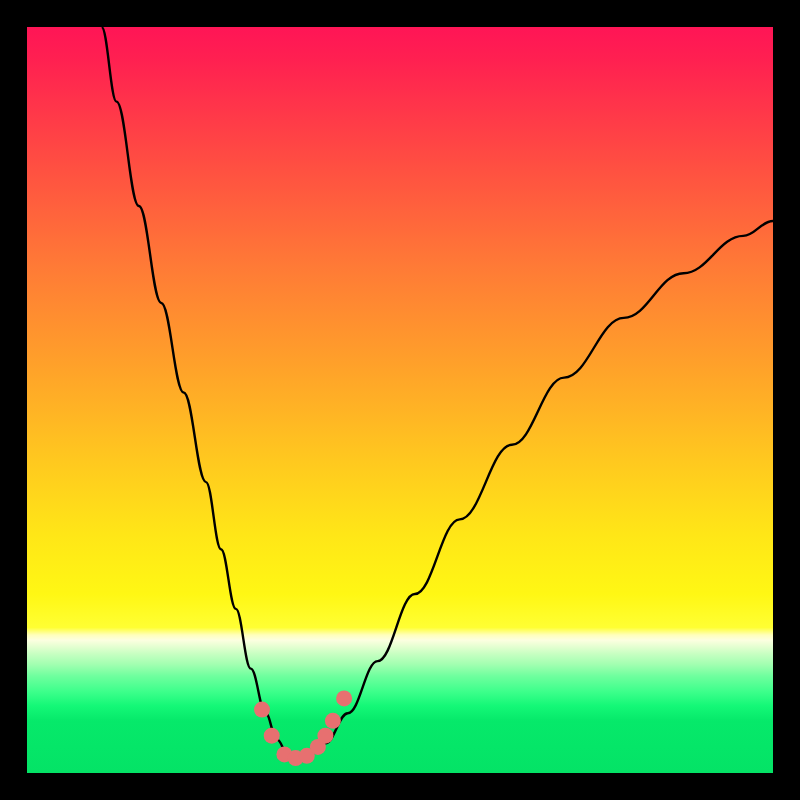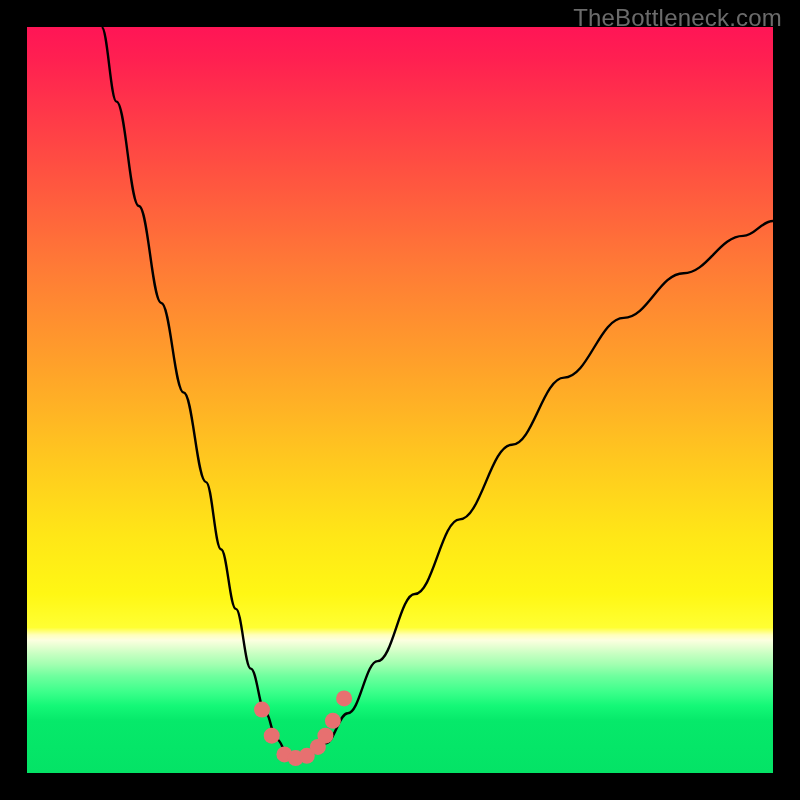--- a/index.html
+++ b/index.html
@@ -83,14 +83,13 @@
         <circle cx="257.4" cy="727.4" r="8" fill="#e77070"></circle>
         <circle cx="268.6" cy="731.1" r="8" fill="#e77070"></circle>
         <circle cx="279.8" cy="728.8" r="8" fill="#e77070"></circle>
         <circle cx="290.9" cy="719.9" r="8" fill="#e77070"></circle>
         <circle cx="298.4" cy="708.7" r="8" fill="#e77070"></circle>
         <circle cx="305.9" cy="693.8" r="8" fill="#e77070"></circle>
         <circle cx="317.1" cy="671.4" r="8" fill="#e77070"></circle>
       </g>
   </svg>
 
-  <div class="watermark">TheBottleneck.com</div>
 </div>
 
 </body></html>

